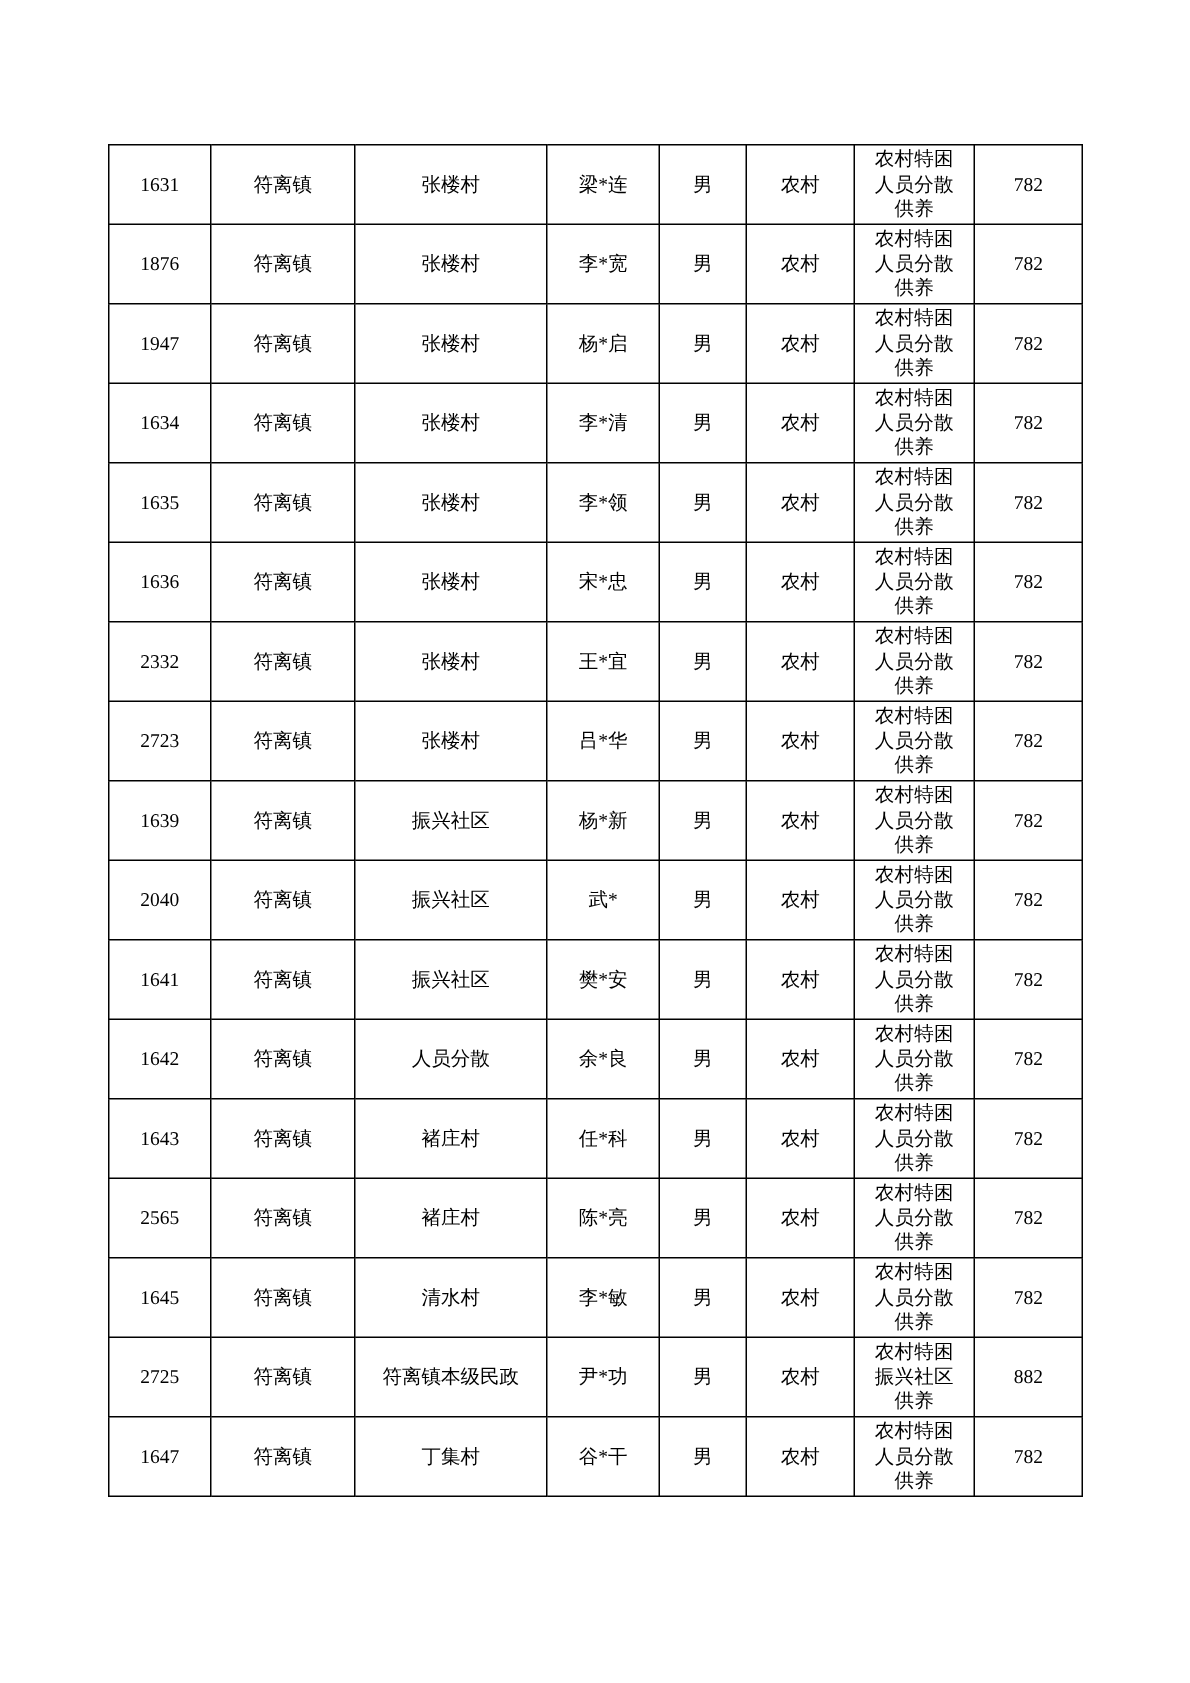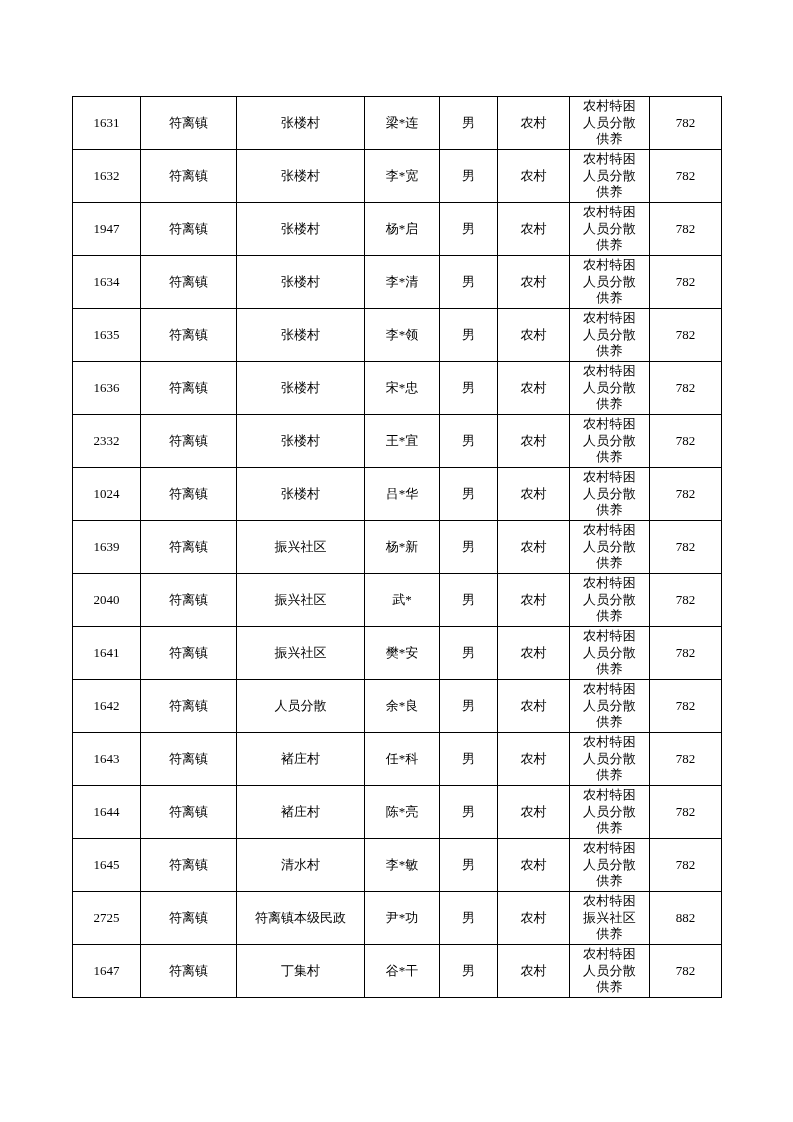--- a/index.html
+++ b/index.html
@@ -88,21 +88,21 @@
           <td class="cell-gender">男</td>
           <td class="cell-type">农村</td>
           <td class="cell-category">
             <span>农村特困</span>
             <span>人员分散</span>
             <span>供养</span>
           </td>
           <td class="cell-amount">782</td>
         </tr>
         <tr>
-          <td class="cell-id">1632</td>
+          <td class="cell-id">1876</td>
           <td class="cell-town">符离镇</td>
           <td class="cell-village">张楼村</td>
           <td class="cell-name">李*宽</td>
           <td class="cell-gender">男</td>
           <td class="cell-type">农村</td>
           <td class="cell-category">
             <span>农村特困</span>
             <span>人员分散</span>
             <span>供养</span>
           </td>
@@ -172,21 +172,21 @@
           <td class="cell-gender">男</td>
           <td class="cell-type">农村</td>
           <td class="cell-category">
             <span>农村特困</span>
             <span>人员分散</span>
             <span>供养</span>
           </td>
           <td class="cell-amount">782</td>
         </tr>
         <tr>
-          <td class="cell-id">1024</td>
+          <td class="cell-id">2723</td>
           <td class="cell-town">符离镇</td>
           <td class="cell-village">张楼村</td>
           <td class="cell-name">吕*华</td>
           <td class="cell-gender">男</td>
           <td class="cell-type">农村</td>
           <td class="cell-category">
             <span>农村特困</span>
             <span>人员分散</span>
             <span>供养</span>
           </td>
@@ -256,21 +256,21 @@
           <td class="cell-gender">男</td>
           <td class="cell-type">农村</td>
           <td class="cell-category">
             <span>农村特困</span>
             <span>人员分散</span>
             <span>供养</span>
           </td>
           <td class="cell-amount">782</td>
         </tr>
         <tr>
-          <td class="cell-id">1644</td>
+          <td class="cell-id">2565</td>
           <td class="cell-town">符离镇</td>
           <td class="cell-village">褚庄村</td>
           <td class="cell-name">陈*亮</td>
           <td class="cell-gender">男</td>
           <td class="cell-type">农村</td>
           <td class="cell-category">
             <span>农村特困</span>
             <span>人员分散</span>
             <span>供养</span>
           </td>

